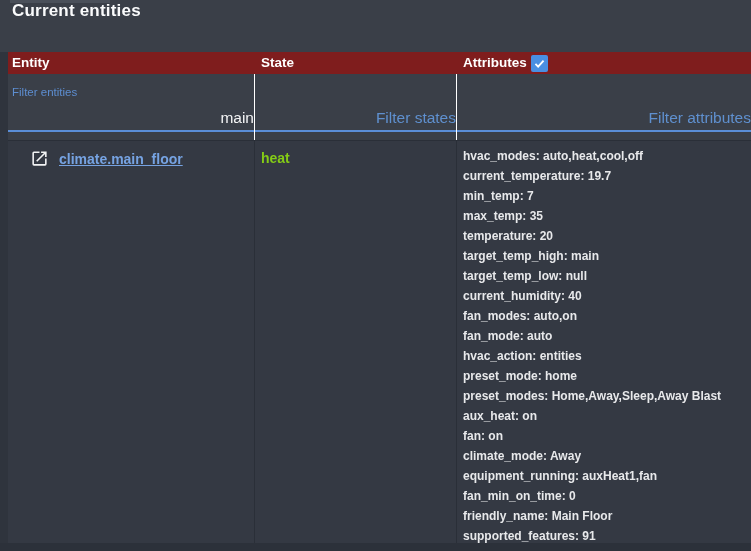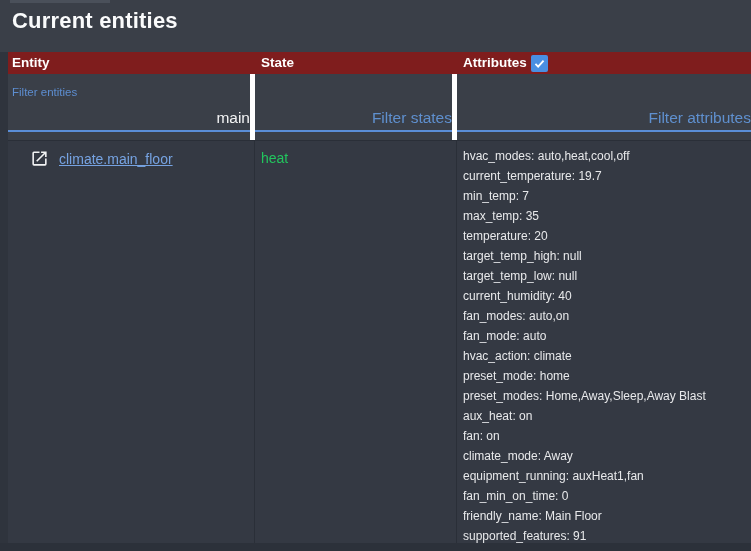--- a/index.html
+++ b/index.html
@@ -11,22 +11,22 @@
     background:#3a3f48; overflow:hidden;
     color:#e8e9eb;
   }
 
   .tab-remnant {
     position:absolute; left:10px; top:0; width:100px; height:3px;
     background:#4a505a;
   }
 
   .page-title {
-    position:absolute; left:12px; top:8px;
-    font-size:22px; font-weight:bold; color:#fafbfc;
+    position:absolute; left:12px; top:1px;
+    font-size:17px; font-weight:bold; color:#fafbfc;
     letter-spacing:0.2px;
   }
 
   .left-margin {
     position:absolute; left:0; top:52px; width:8px; height:491px;
     background:#2f343d;
   }
   .bottom-strip {
     position:absolute; left:0; bottom:0; width:751px; height:8px;
     background:#2c313a;
@@ -58,21 +58,21 @@
     align-items:center; justify-content:center;
     cursor:pointer;
   }
   .checkbox svg { display:block; }
 
   
   .filter-row {
     display:flex; height:66px; background:#3a3f48; flex:0 0 66px;
   }
   .filter-cell { position:relative; }
-  .filter-cell.col-entity, .filter-cell.col-state { border-right:5px solid #ffffff; }
+  .filter-cell.col-entity, .filter-cell.col-state { border-right:1px solid #ffffff; }
 
   .filter-label {
     position:absolute; left:4px; top:12px;
     font-size:11.5px; color:#5d8ed1;
   }
   .filter-input {
     position:absolute; left:0; right:0; bottom:8px; height:26px;
     background:transparent; border:none; outline:none;
     border-bottom:2px solid #5a8ed8;
     font-family:"Liberation Sans", sans-serif;
@@ -80,34 +80,34 @@
   }
   .filter-input.pad4 { padding-left:4px; }
   .filter-input.pad6 { padding-left:6px; }
   .filter-input::placeholder { color:#5f90cf; opacity:1; }
 
   
   .data-row {
     display:flex; flex:1; background:#343943; border-top:1px solid #2a2f38;
     min-height:0;
   }
-  .data-cell { overflow:hidden; }
+  .data-cell { overflow:hidden;font-weight:bold; }
   .data-cell.col-entity, .data-cell.col-state { border-right:1px solid #2a2f38; }
 
   .entity-cell-inner {
     display:flex; align-items:flex-start; gap:10px;
     padding:8px 0 0 22px;
   }
   .open-icon { flex:0 0 auto; cursor:pointer; margin-top:0; }
   .entity-link {
     font-size:14px; color:#76a3e2; text-decoration:underline;
     margin-top:2px; white-space:nowrap; cursor:pointer;
   }
 
-  .state-cell-inner { padding:9px 0 0 6px; font-size:14px; color:#22c55e; }
+  .state-cell-inner { padding:9px 0 0 6px; font-size:14px; color:#84cc16; }
 
   .attrs-cell-inner { padding:5px 0 0 6px; }
   .attr-line {
     font-size:12px; line-height:20px; color:#e8e9eb; white-space:nowrap;
   }
 </style>
 </head>
 <body>
 
 <div class="page">
@@ -160,26 +160,26 @@
       <div class="data-cell col-state">
         <div class="state-cell-inner">heat</div>
       </div>
       <div class="data-cell col-attrs">
         <div class="attrs-cell-inner">
             <div class="attr-line">hvac_modes: auto,heat,cool,off</div>
             <div class="attr-line">current_temperature: 19.7</div>
             <div class="attr-line">min_temp: 7</div>
             <div class="attr-line">max_temp: 35</div>
             <div class="attr-line">temperature: 20</div>
-            <div class="attr-line">target_temp_high: null</div>
+            <div class="attr-line">target_temp_high: main</div>
             <div class="attr-line">target_temp_low: null</div>
             <div class="attr-line">current_humidity: 40</div>
             <div class="attr-line">fan_modes: auto,on</div>
             <div class="attr-line">fan_mode: auto</div>
-            <div class="attr-line">hvac_action: climate</div>
+            <div class="attr-line">hvac_action: entities</div>
             <div class="attr-line">preset_mode: home</div>
             <div class="attr-line">preset_modes: Home,Away,Sleep,Away Blast</div>
             <div class="attr-line">aux_heat: on</div>
             <div class="attr-line">fan: on</div>
             <div class="attr-line">climate_mode: Away</div>
             <div class="attr-line">equipment_running: auxHeat1,fan</div>
             <div class="attr-line">fan_min_on_time: 0</div>
             <div class="attr-line">friendly_name: Main Floor</div>
             <div class="attr-line">supported_features: 91</div>
           </div>

